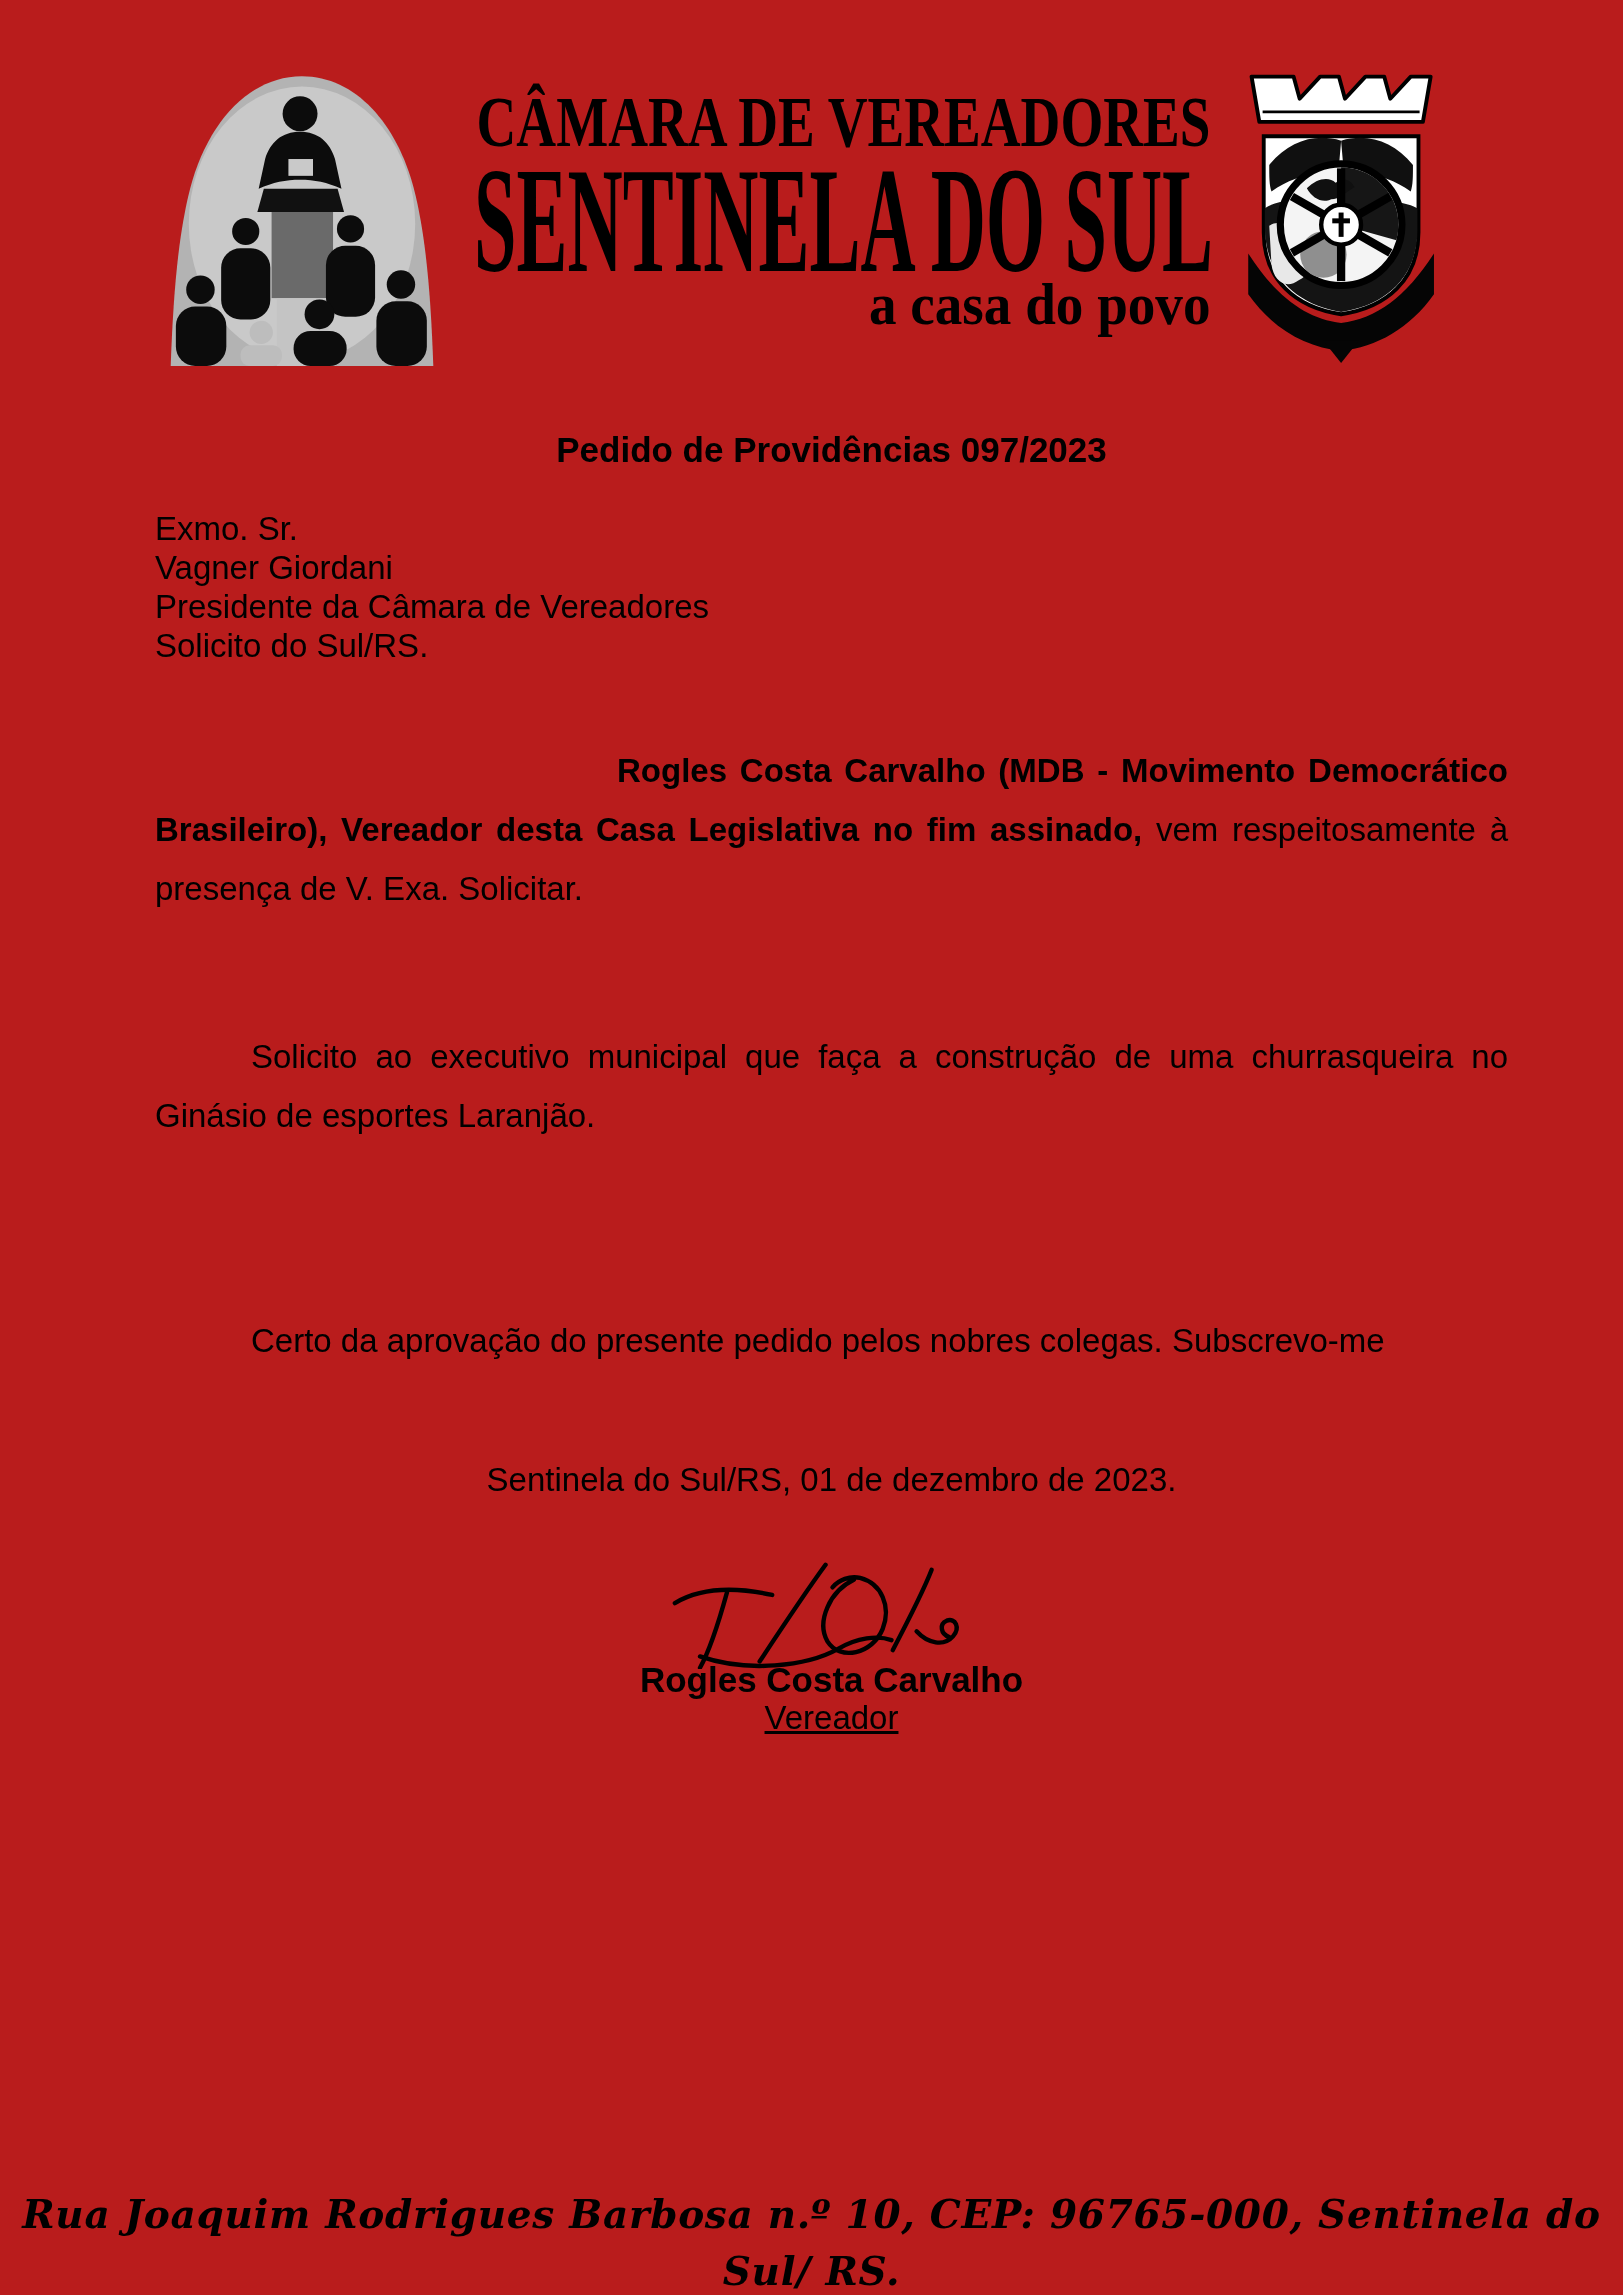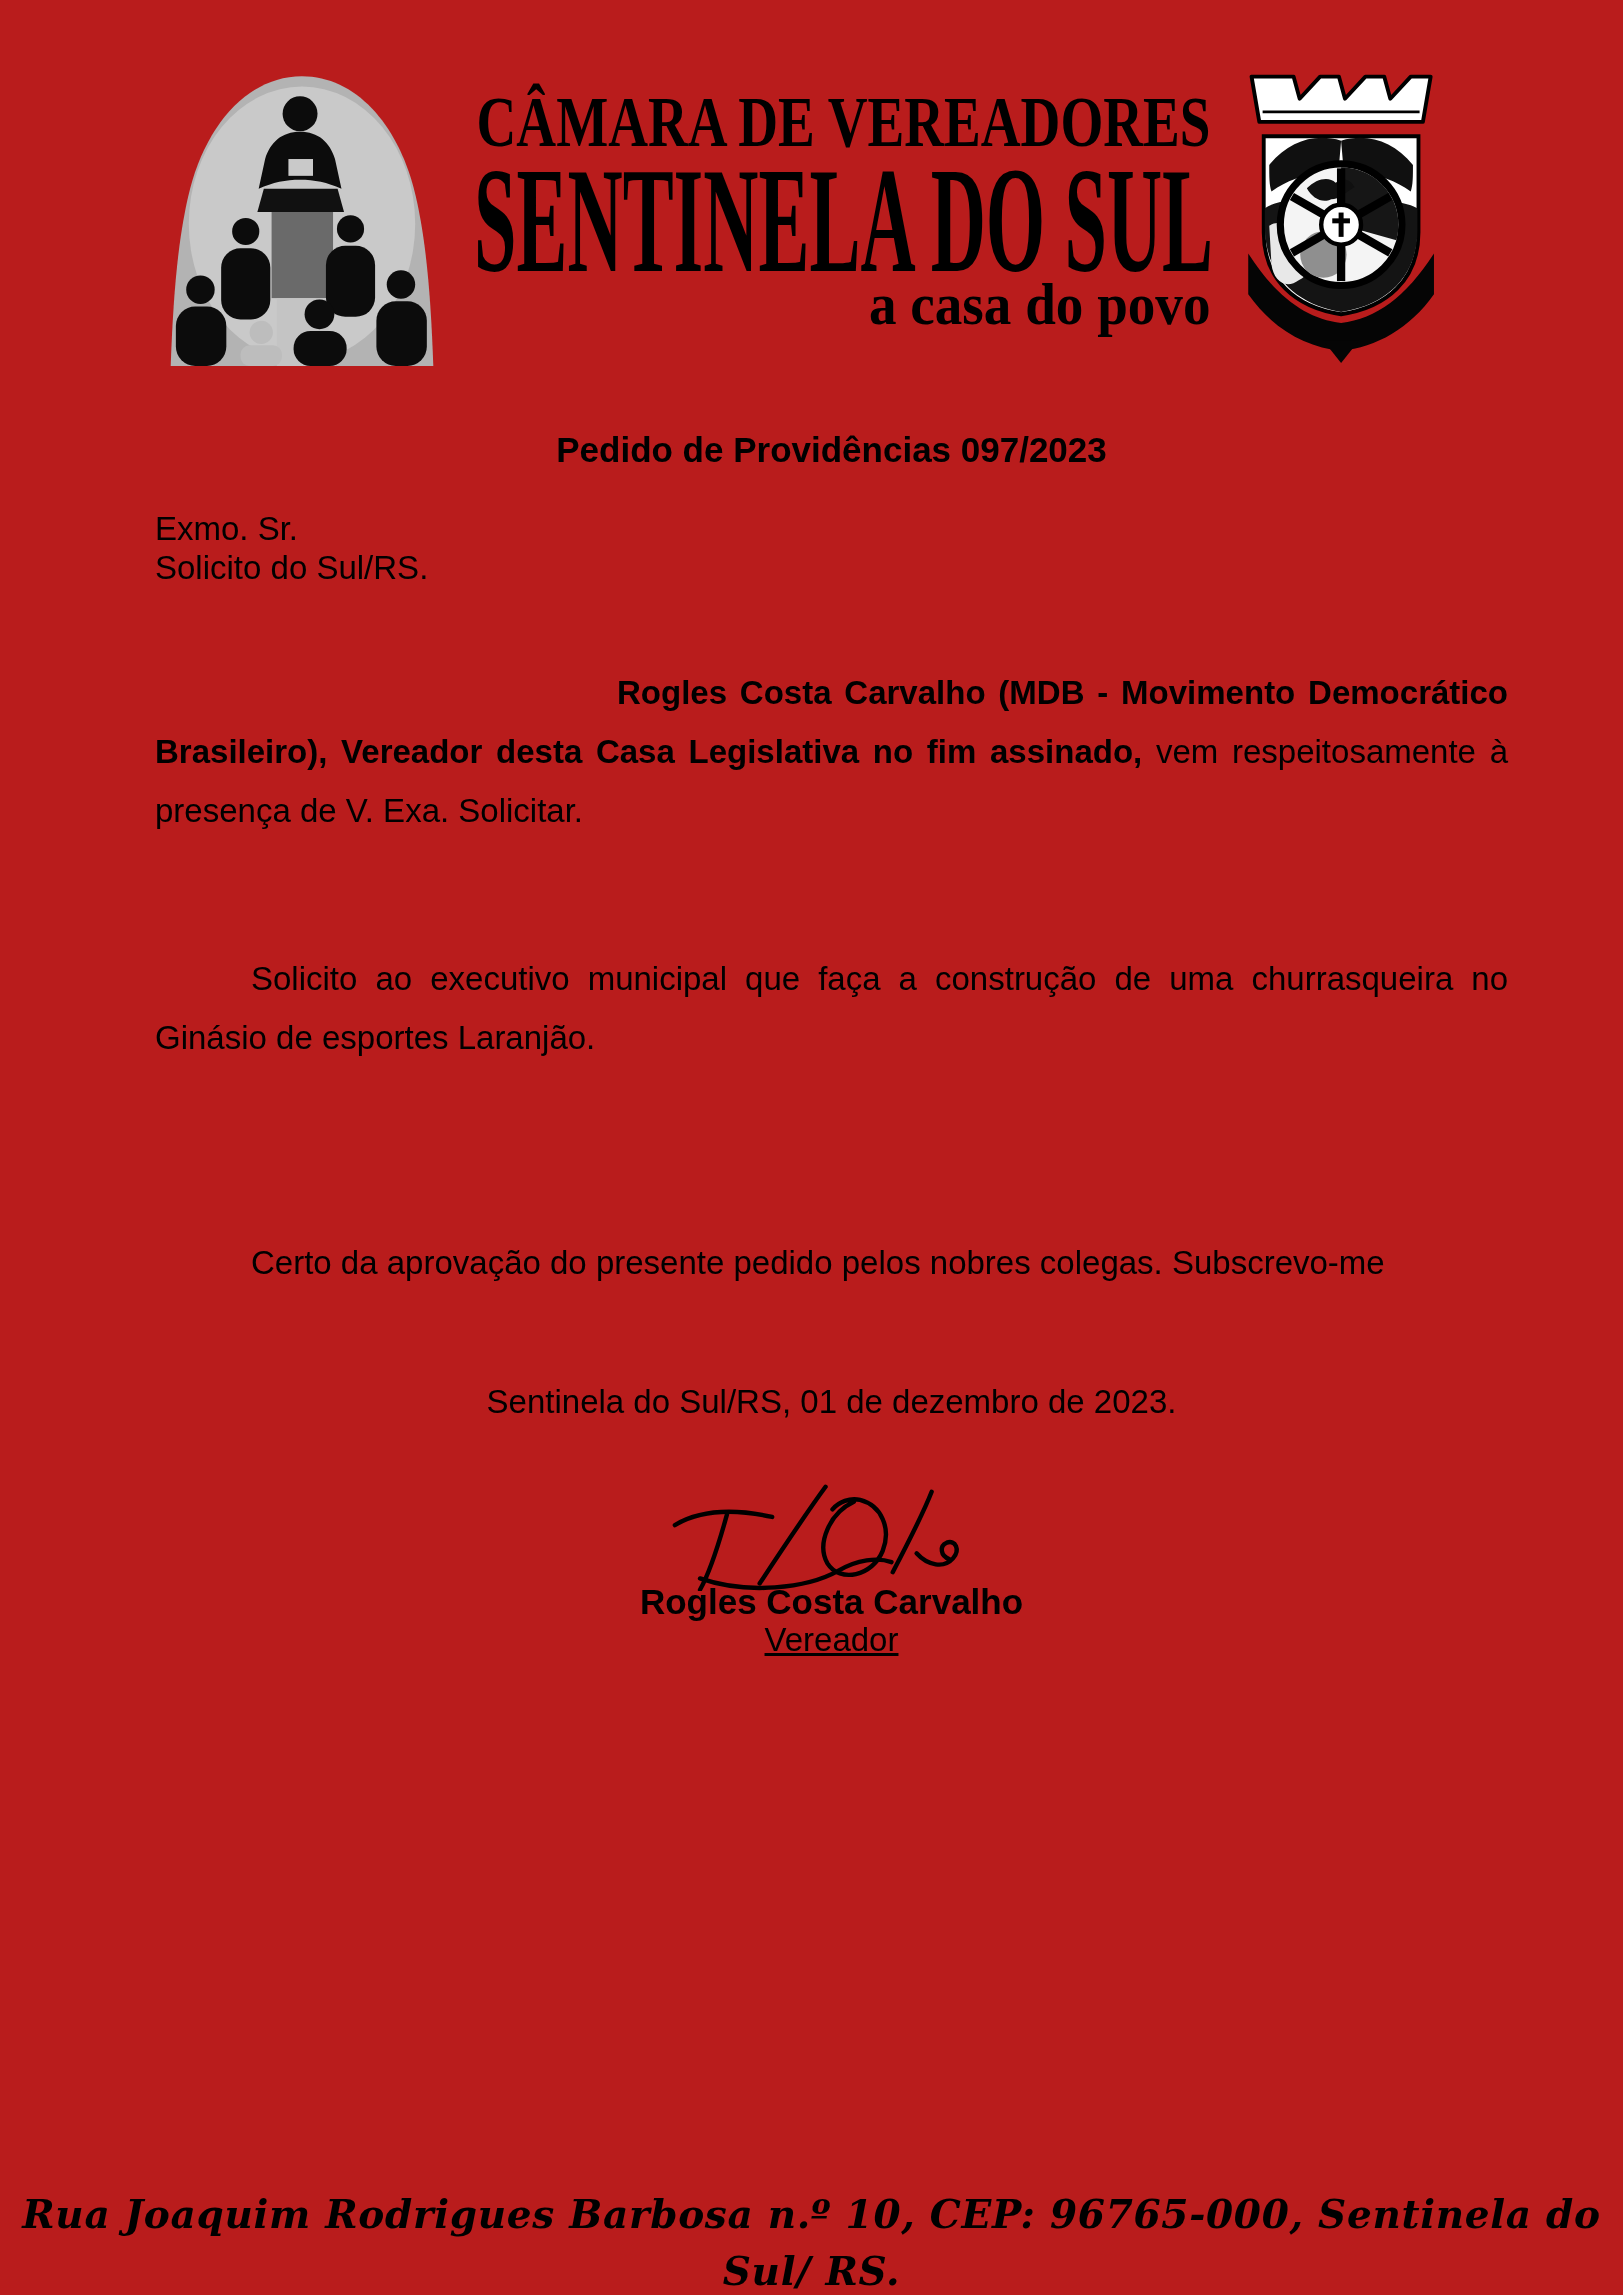--- a/index.html
+++ b/index.html
@@ -133,20 +133,22 @@
              C306,486 246,520 182,526 C118,520 58,486 14,424 Z" fill="#050505"></path>
     <path d="M150,508 L214,508 L182,548 Z" fill="#050505"></path>
   </svg>
 
   <div class="content">
 
     <div class="doc-title">Pedido de Providências 097/2023</div>
 
     <div class="addressee">
       <div>Exmo. Sr.</div>
+      <div>Vagner Giordani</div>
+      <div>Presidente da Câmara de Vereadores</div>
       <div>Solicito do Sul/RS.</div>
     </div>
 
     <p class="intro"><span class="b">Rogles Costa Carvalho (MDB - Movimento Democrático Brasileiro), Vereador desta Casa Legislativa no fim assinado,</span> <span>vem respeitosamente à presença de V. Exa. Solicitar.</span></p>
 
     <div class="paras">
       <p>Solicito ao executivo municipal que faça a construção de uma churrasqueira no Ginásio de esportes Laranjão.</p>
     </div>
 
     <p class="closing">Certo da aprovação do presente pedido pelos nobres colegas. Subscrevo-me</p>

